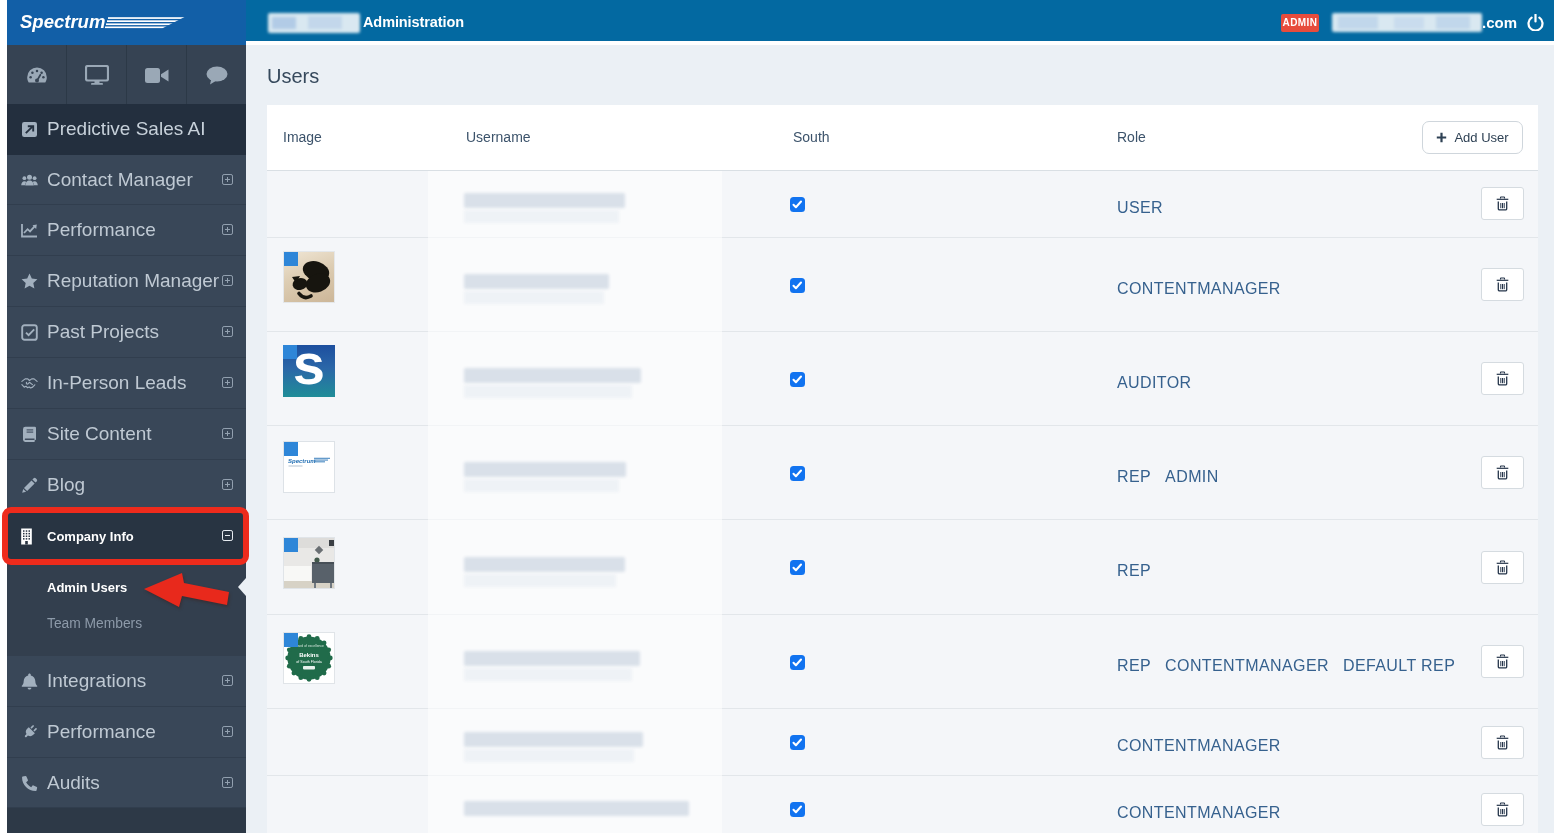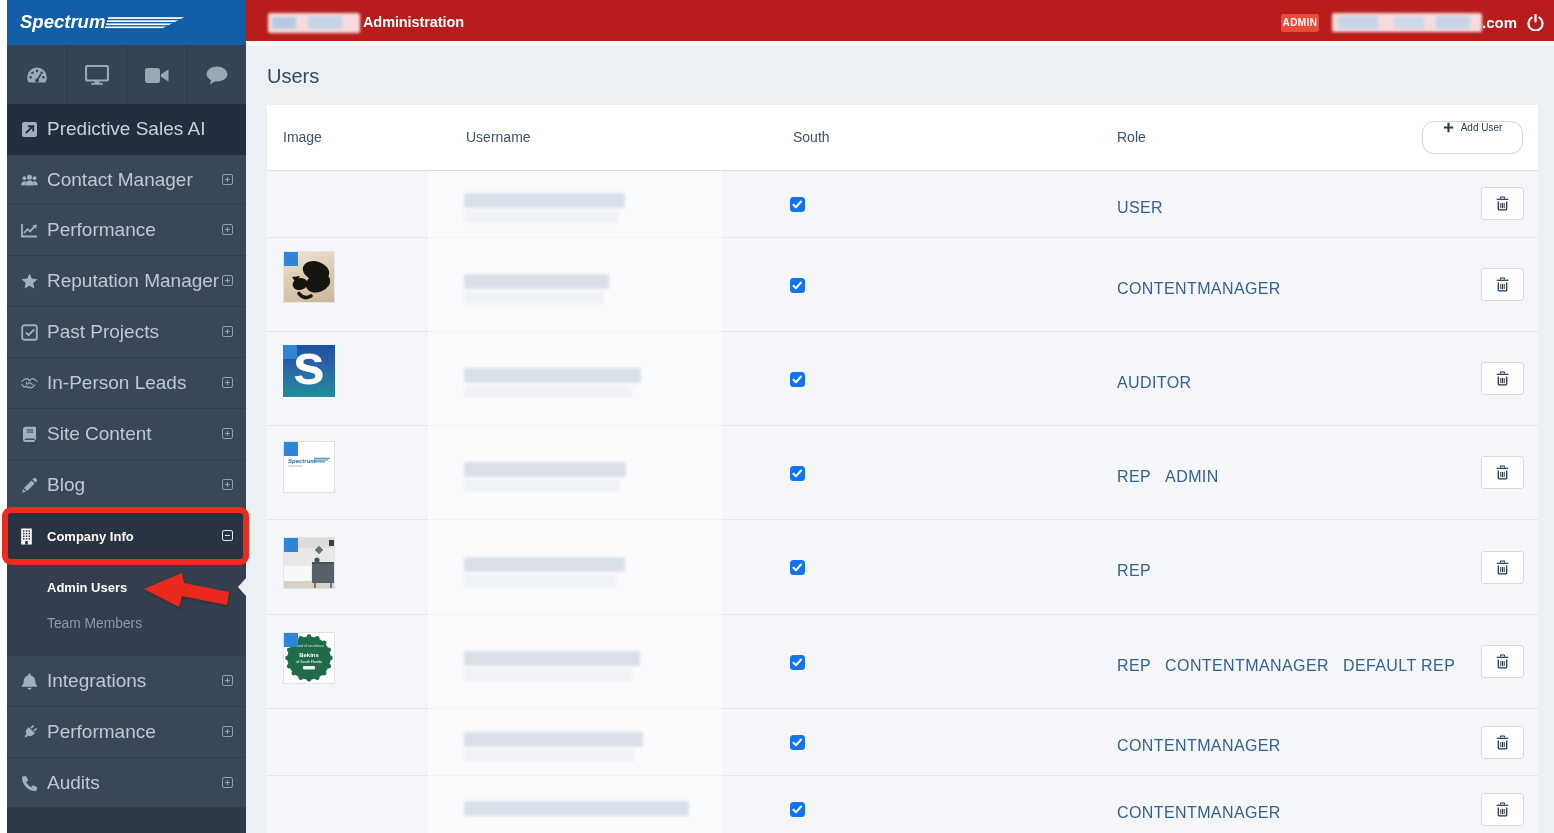--- a/index.html
+++ b/index.html
@@ -1,41 +1,41 @@
 <!DOCTYPE html>
 <html><head>
 <meta charset="utf-8">
 <style>
 *{margin:0;padding:0;box-sizing:border-box}
 html,body{width:1554px;height:833px;overflow:hidden}
 body{position:relative;font-family:"Liberation Sans",sans-serif;background:#fff}
 .abs{position:absolute}
 
 #tbL{left:7px;top:0;width:239px;height:45px;background:#125fa7}
-#tbR{left:246px;top:0;width:1308px;height:41px;background:#b91c1c}
+#tbR{left:246px;top:0;width:1308px;height:41px;background:#0369a1}
 .blurbox{background:rgba(255,255,255,.85);filter:blur(1.6px);border-radius:2px}
 .bpatch{position:absolute;background:rgba(173,200,228,.9)}
 #adminTxt{left:117px;top:0;height:45px;line-height:45px;color:#fff;font-size:14.5px;font-weight:700;letter-spacing:-0.1px}
 #badge{left:1035px;top:14px;width:38px;height:18px;background:#e74c3c;border-radius:2px;color:#fff;font-size:10px;font-weight:700;text-align:center;line-height:18px;letter-spacing:.4px}
 #dotcom{left:1236px;top:0;height:45px;line-height:45px;color:#fff;font-size:15px;font-weight:700}
 
 #sb{left:7px;top:45px;width:239px;height:788px;background:#394758}
 .icell{top:0;height:59px;border-right:1px solid #2c3947;background:#364353}
 .menu-item{left:0;width:239px;border-bottom:1px solid #313e4e;background:#394758}
 .mi-ic{position:absolute;left:14px;top:50%;margin-top:-8px;width:17px;height:17px}
 .mi-tx{position:absolute;left:40px;top:0;height:100%;display:flex;align-items:center;color:#bfc9d3;font-size:19px}
 .mi-pl{position:absolute;right:13px;top:50%;margin-top:-6px;width:11px;height:11px}
 .sub-tx{position:absolute;left:40px;height:15px;line-height:15px;color:#8d9aa9;font-size:13.8px}
 
 #main{left:246px;top:45px;width:1308px;height:788px;background:#ebf0f5}
 #usersH{left:21px;top:20px;font-size:20px;color:#36495c}
 #card{left:21px;top:60px;width:1271px;height:516px;background:#14532d}
 #chead{left:0;top:0;width:1271px;height:66px;background:#fff;border-bottom:1px solid #d9dfe4}
 .clabel{top:0;height:65px;line-height:65px;font-size:14px;font-weight:400;color:#3c536b}
-#addbtn{left:1155px;top:16px;width:101px;height:33px;background:#fff;border:1px solid #cfd6dc;border-radius:12px;display:flex;align-items:flex-start;justify-content:center;gap:7px;font-size:10px;color:#2e4154;font-weight:400}
+#addbtn{left:1155px;top:16px;width:101px;height:33px;background:#fff;border:1px solid #cfd6dc;border-radius:7px;display:flex;align-items:center;justify-content:center;gap:7px;font-size:13px;color:#2e4154;font-weight:400}
 .row{left:0;width:1271px;border-bottom:1px solid #e2e6ea;background:#f4f6f9}
 .thumb{position:absolute;left:16px;top:13px;width:52px;height:52px}
 .bsq{position:absolute;left:0;top:0;width:14px;height:14px;background:#2e86d8;z-index:3}
 .cb{position:absolute;left:523px;width:14.5px;height:14.5px;border-radius:3.5px;background:#1173f0}
 .role{position:absolute;left:850px;font-size:16px;color:#36618e;letter-spacing:.4px}
 .role span{margin-right:14px}
 .tbtn{position:absolute;left:1214px;width:43px;height:33px;background:#fff;border:1px solid #d5dbe0;border-radius:3px;display:flex;align-items:center;justify-content:center}
 .pill{position:absolute;left:197px;border-radius:2px;filter:blur(1.6px);z-index:3}
 .p1{height:15px;background:#d9e0e9}
 .p2{height:13px;background:#eef2f6}

